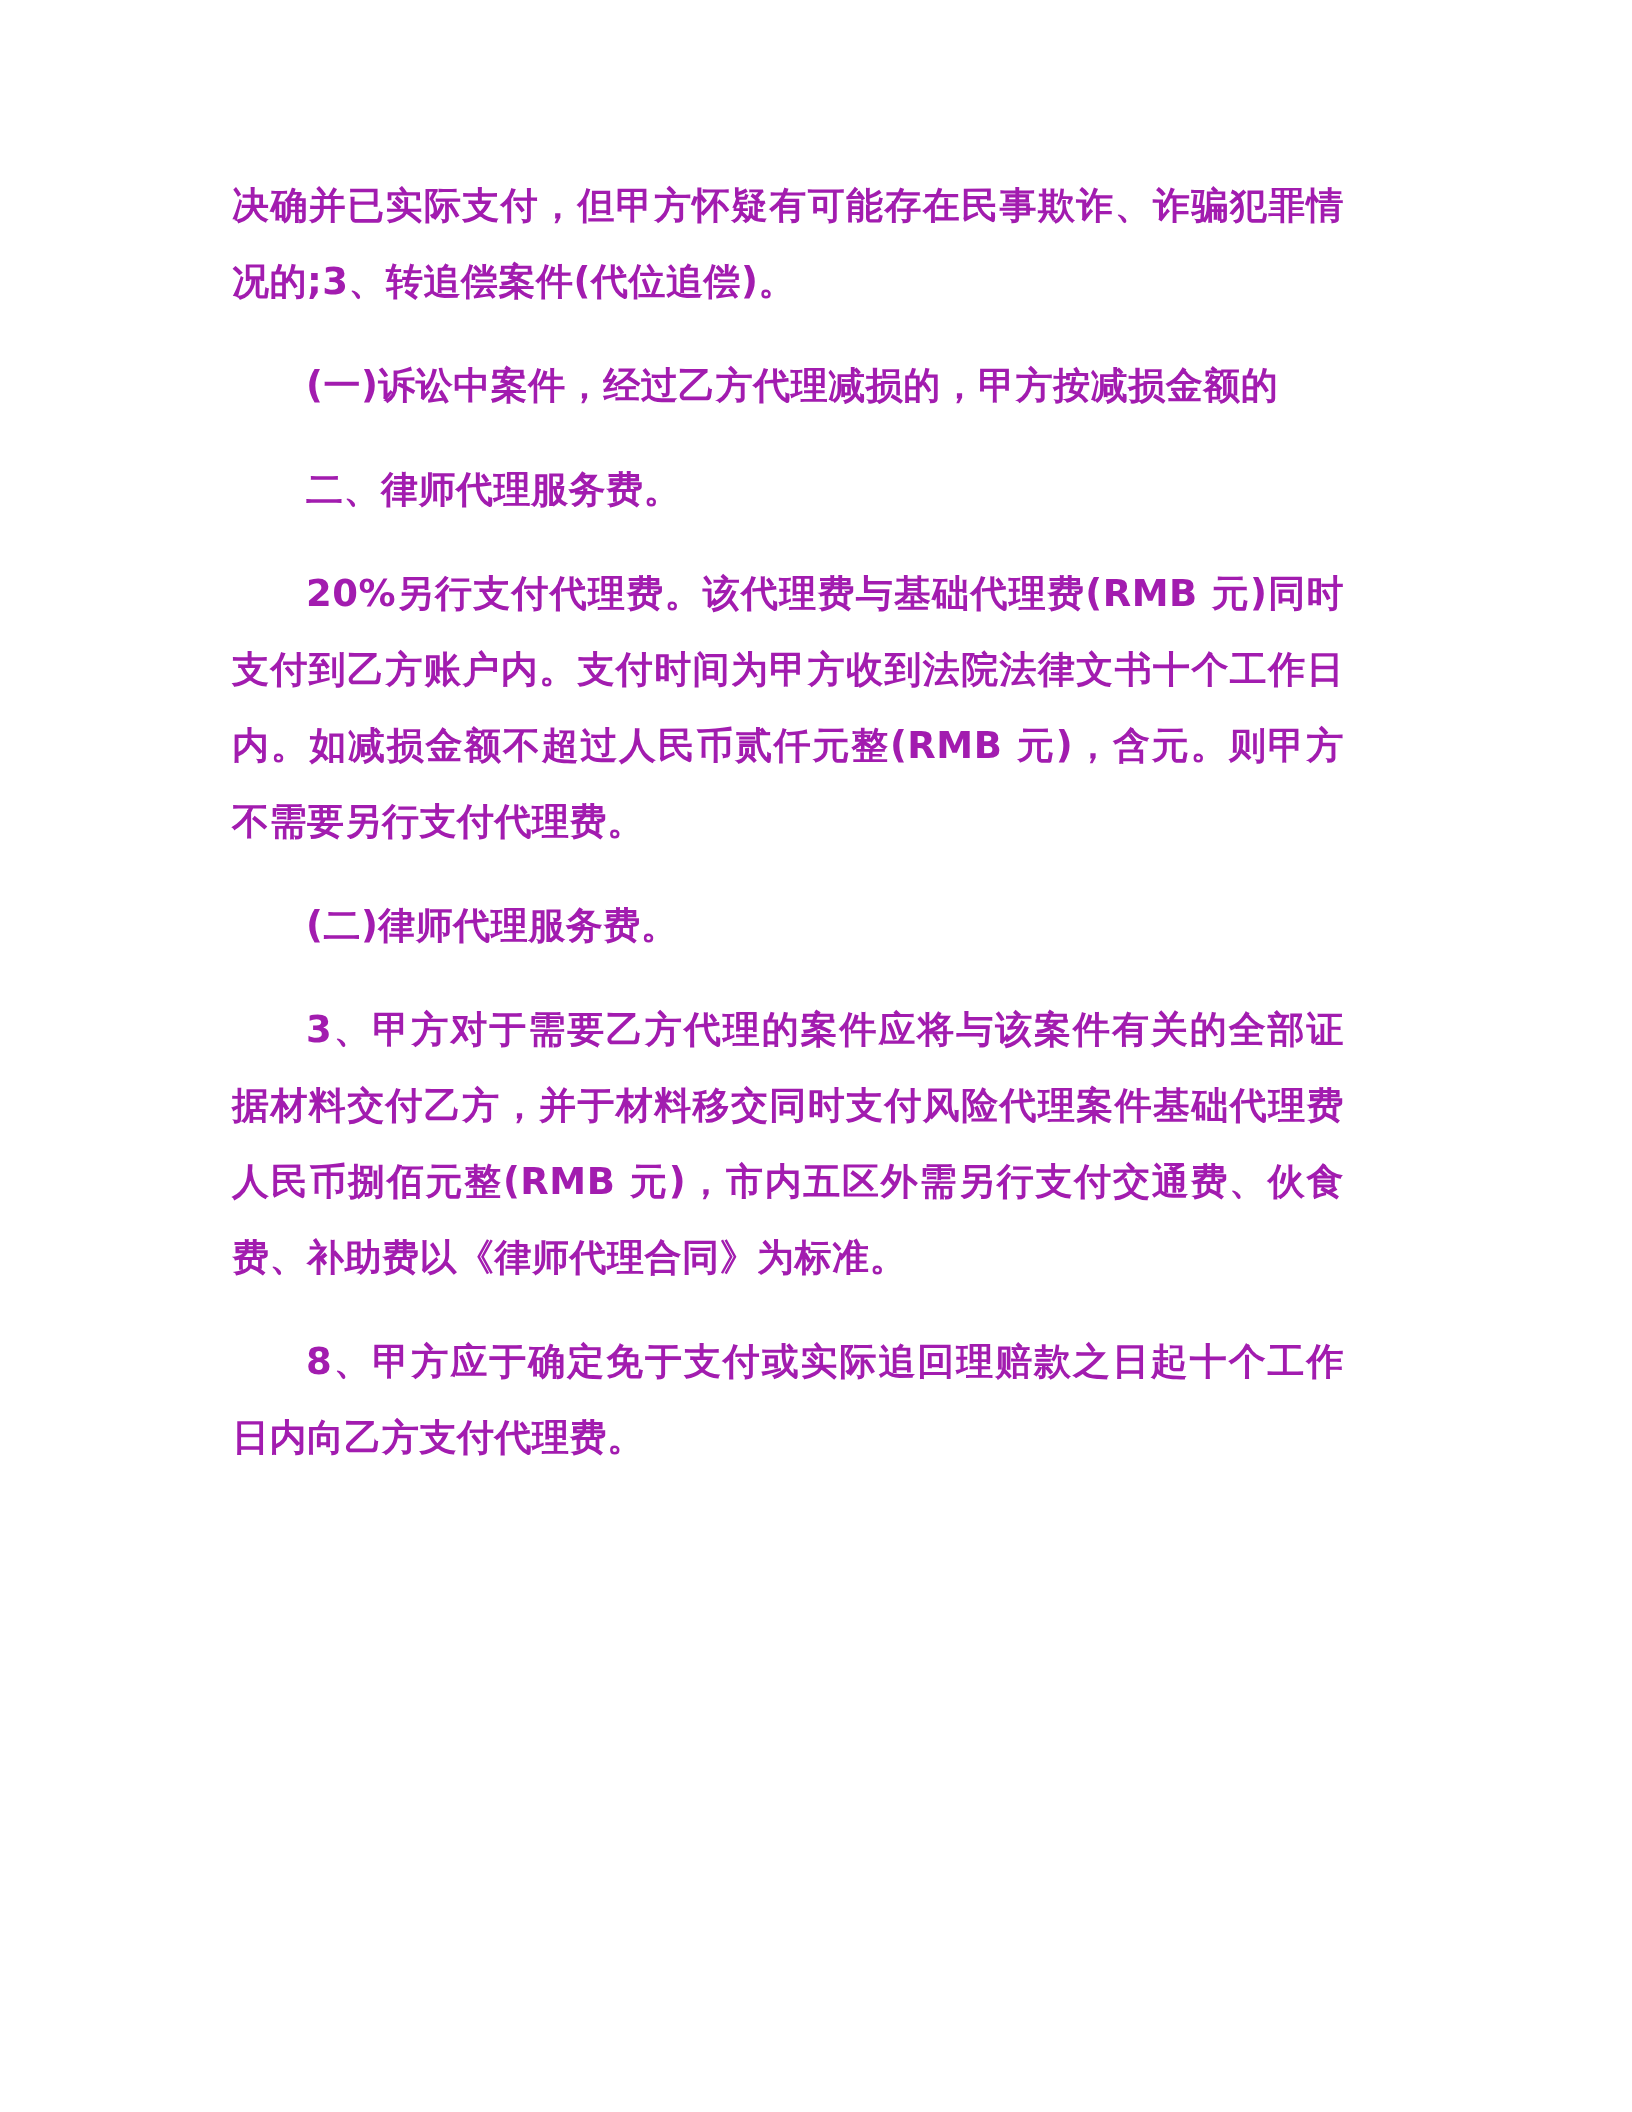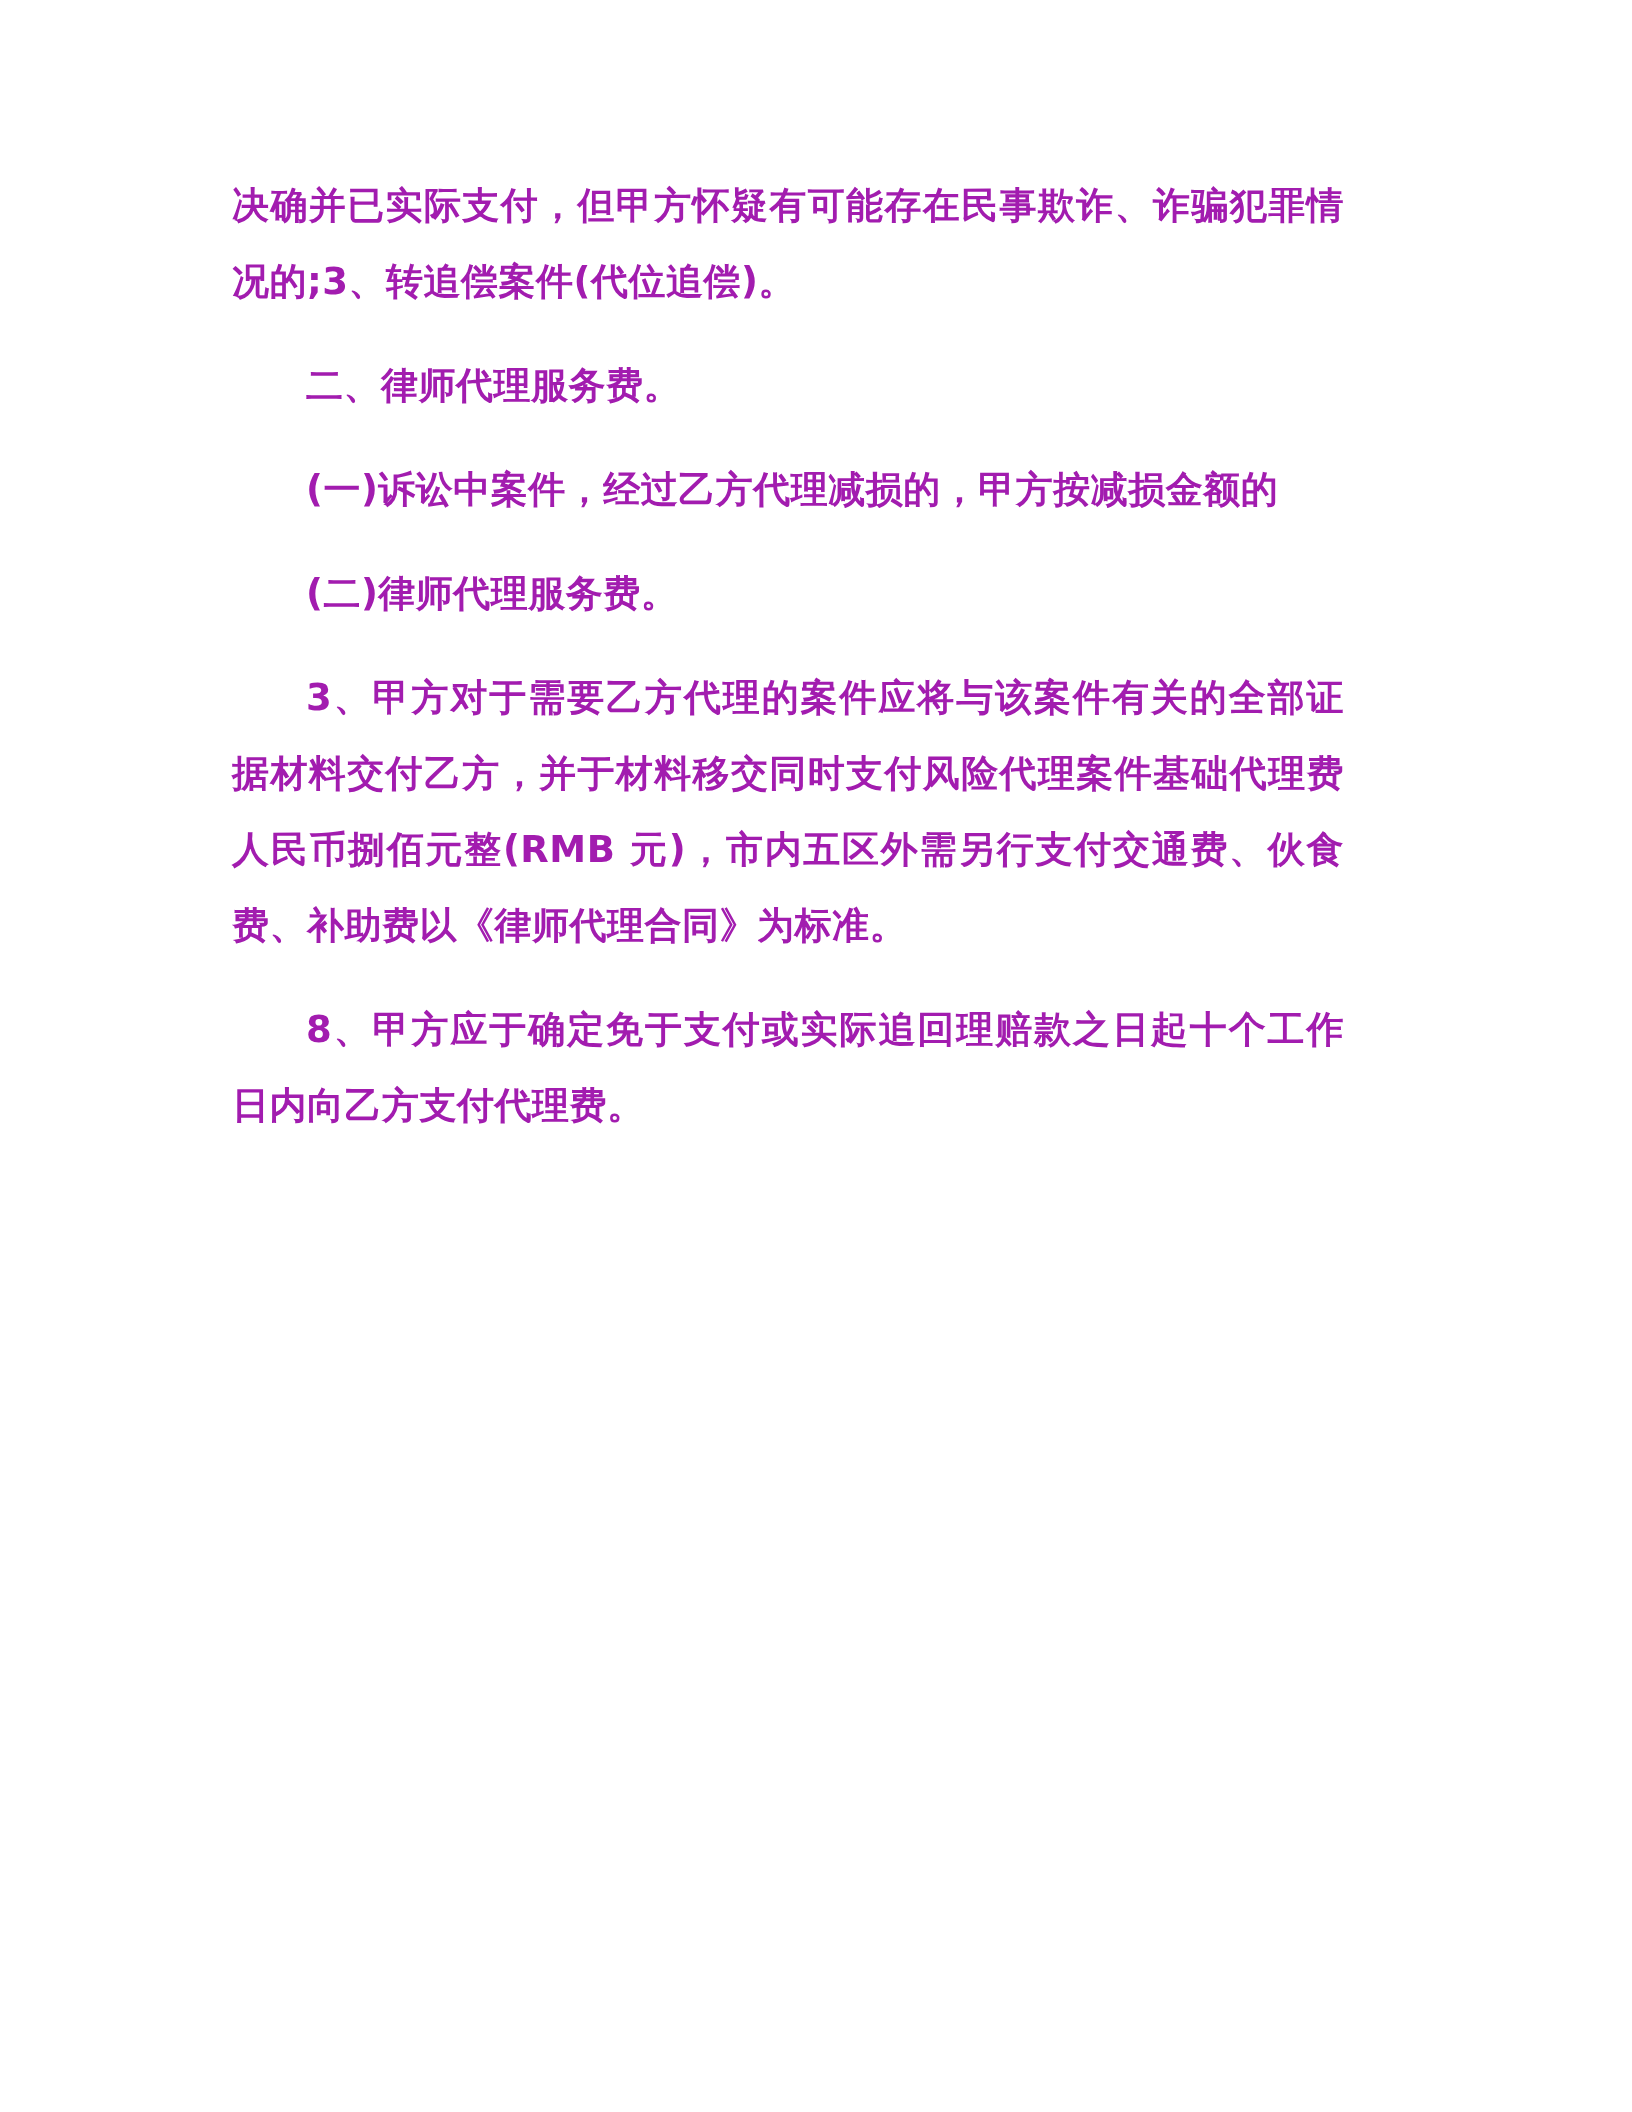--- a/index.html
+++ b/index.html
@@ -37,24 +37,25 @@
     text-indent: 0;
   }
 </style>
 </head>
 <body>
 
 <div class="page">
   <div class="doc-body">
     <p class="para no-indent">决确并已实际支付，但甲方怀疑有可能存在民事欺诈、诈骗犯罪情况的;3、转追偿案件(代位追偿)。</p>
 
+    <p class="para indent">(一)诉讼中案件，经过乙方代理减损的，甲方按减损金额的</p>
+
     <p class="para indent">二、律师代理服务费。</p>
 
-    <p class="para indent">(一)诉讼中案件，经过乙方代理减损的，甲方按减损金额的</p>
-
+    <p class="para indent">20%另行支付代理费。该代理费与基础代理费(RMB 元)同时支付到乙方账户内。支付时间为甲方收到法院法律文书十个工作日内。如减损金额不超过人民币贰仟元整(RMB 元)，含元。则甲方不需要另行支付代理费。</p>
 
     <p class="para indent">(二)律师代理服务费。</p>
 
     <p class="para indent">3、甲方对于需要乙方代理的案件应将与该案件有关的全部证据材料交付乙方，并于材料移交同时支付风险代理案件基础代理费人民币捌佰元整(RMB 元)，市内五区外需另行支付交通费、伙食费、补助费以《律师代理合同》为标准。</p>
 
 
     <p class="para indent">8、甲方应于确定免于支付或实际追回理赔款之日起十个工作日内向乙方支付代理费。</p>
   </div>
 </div>
 

